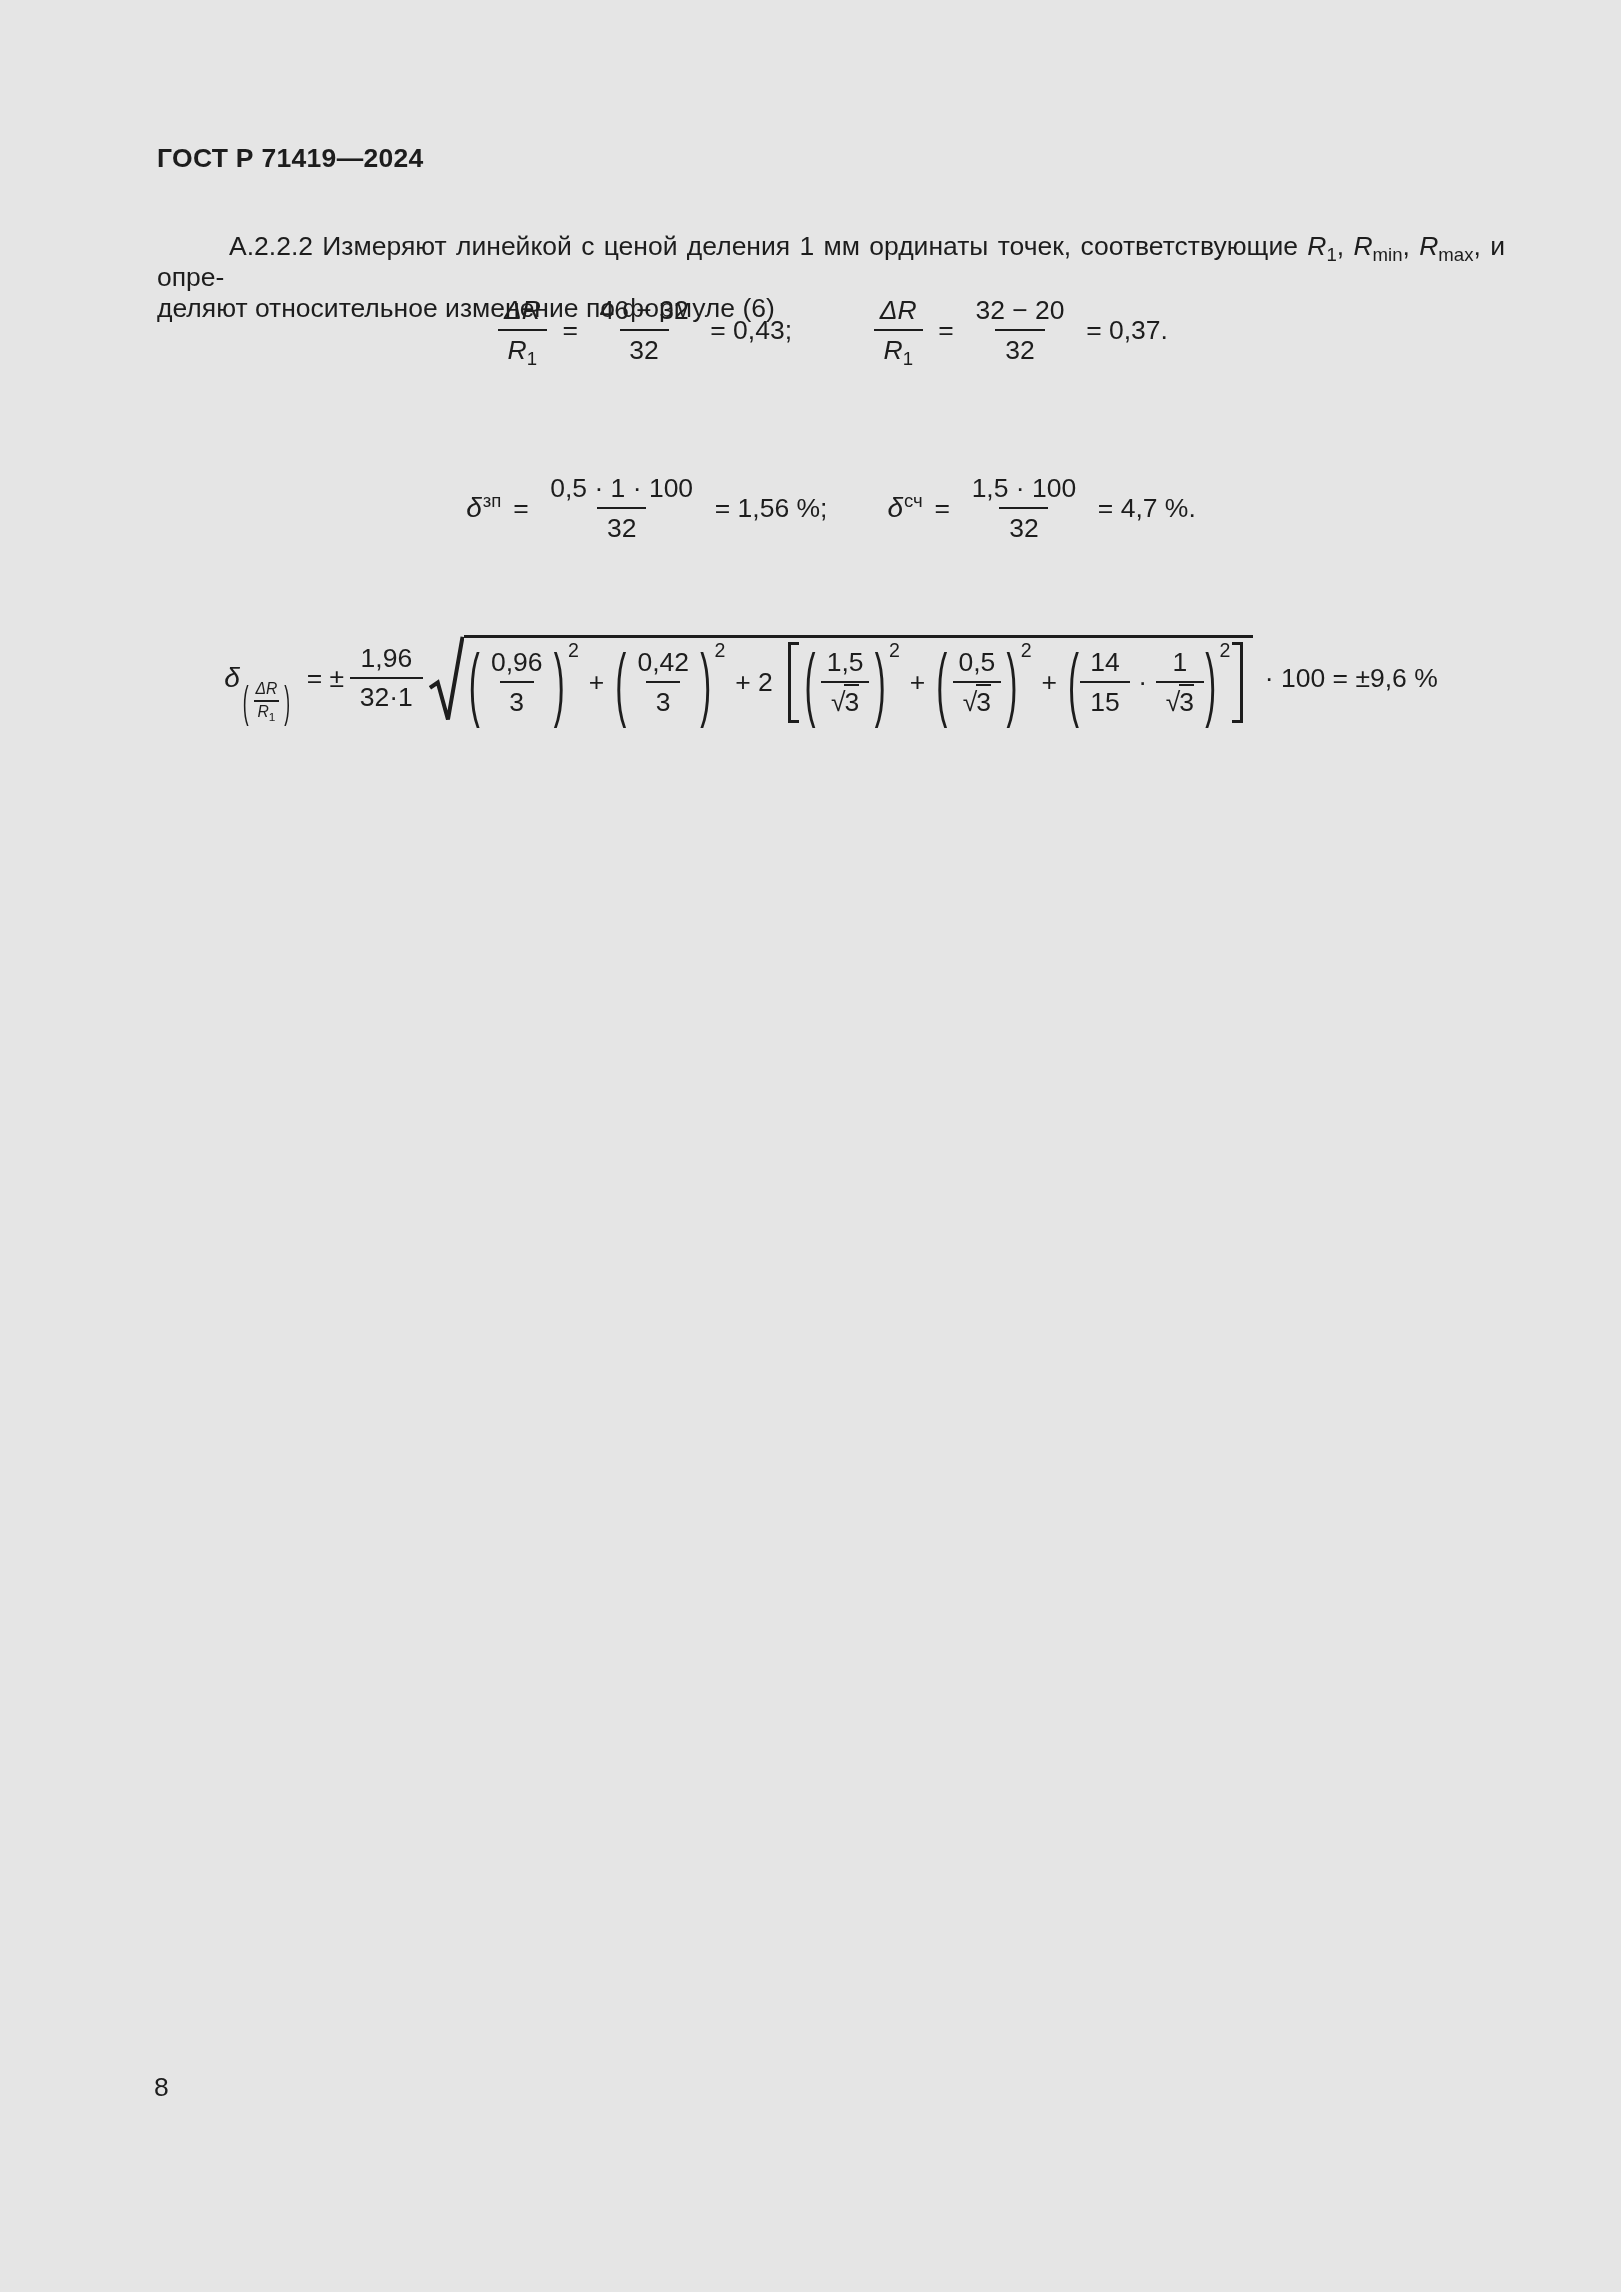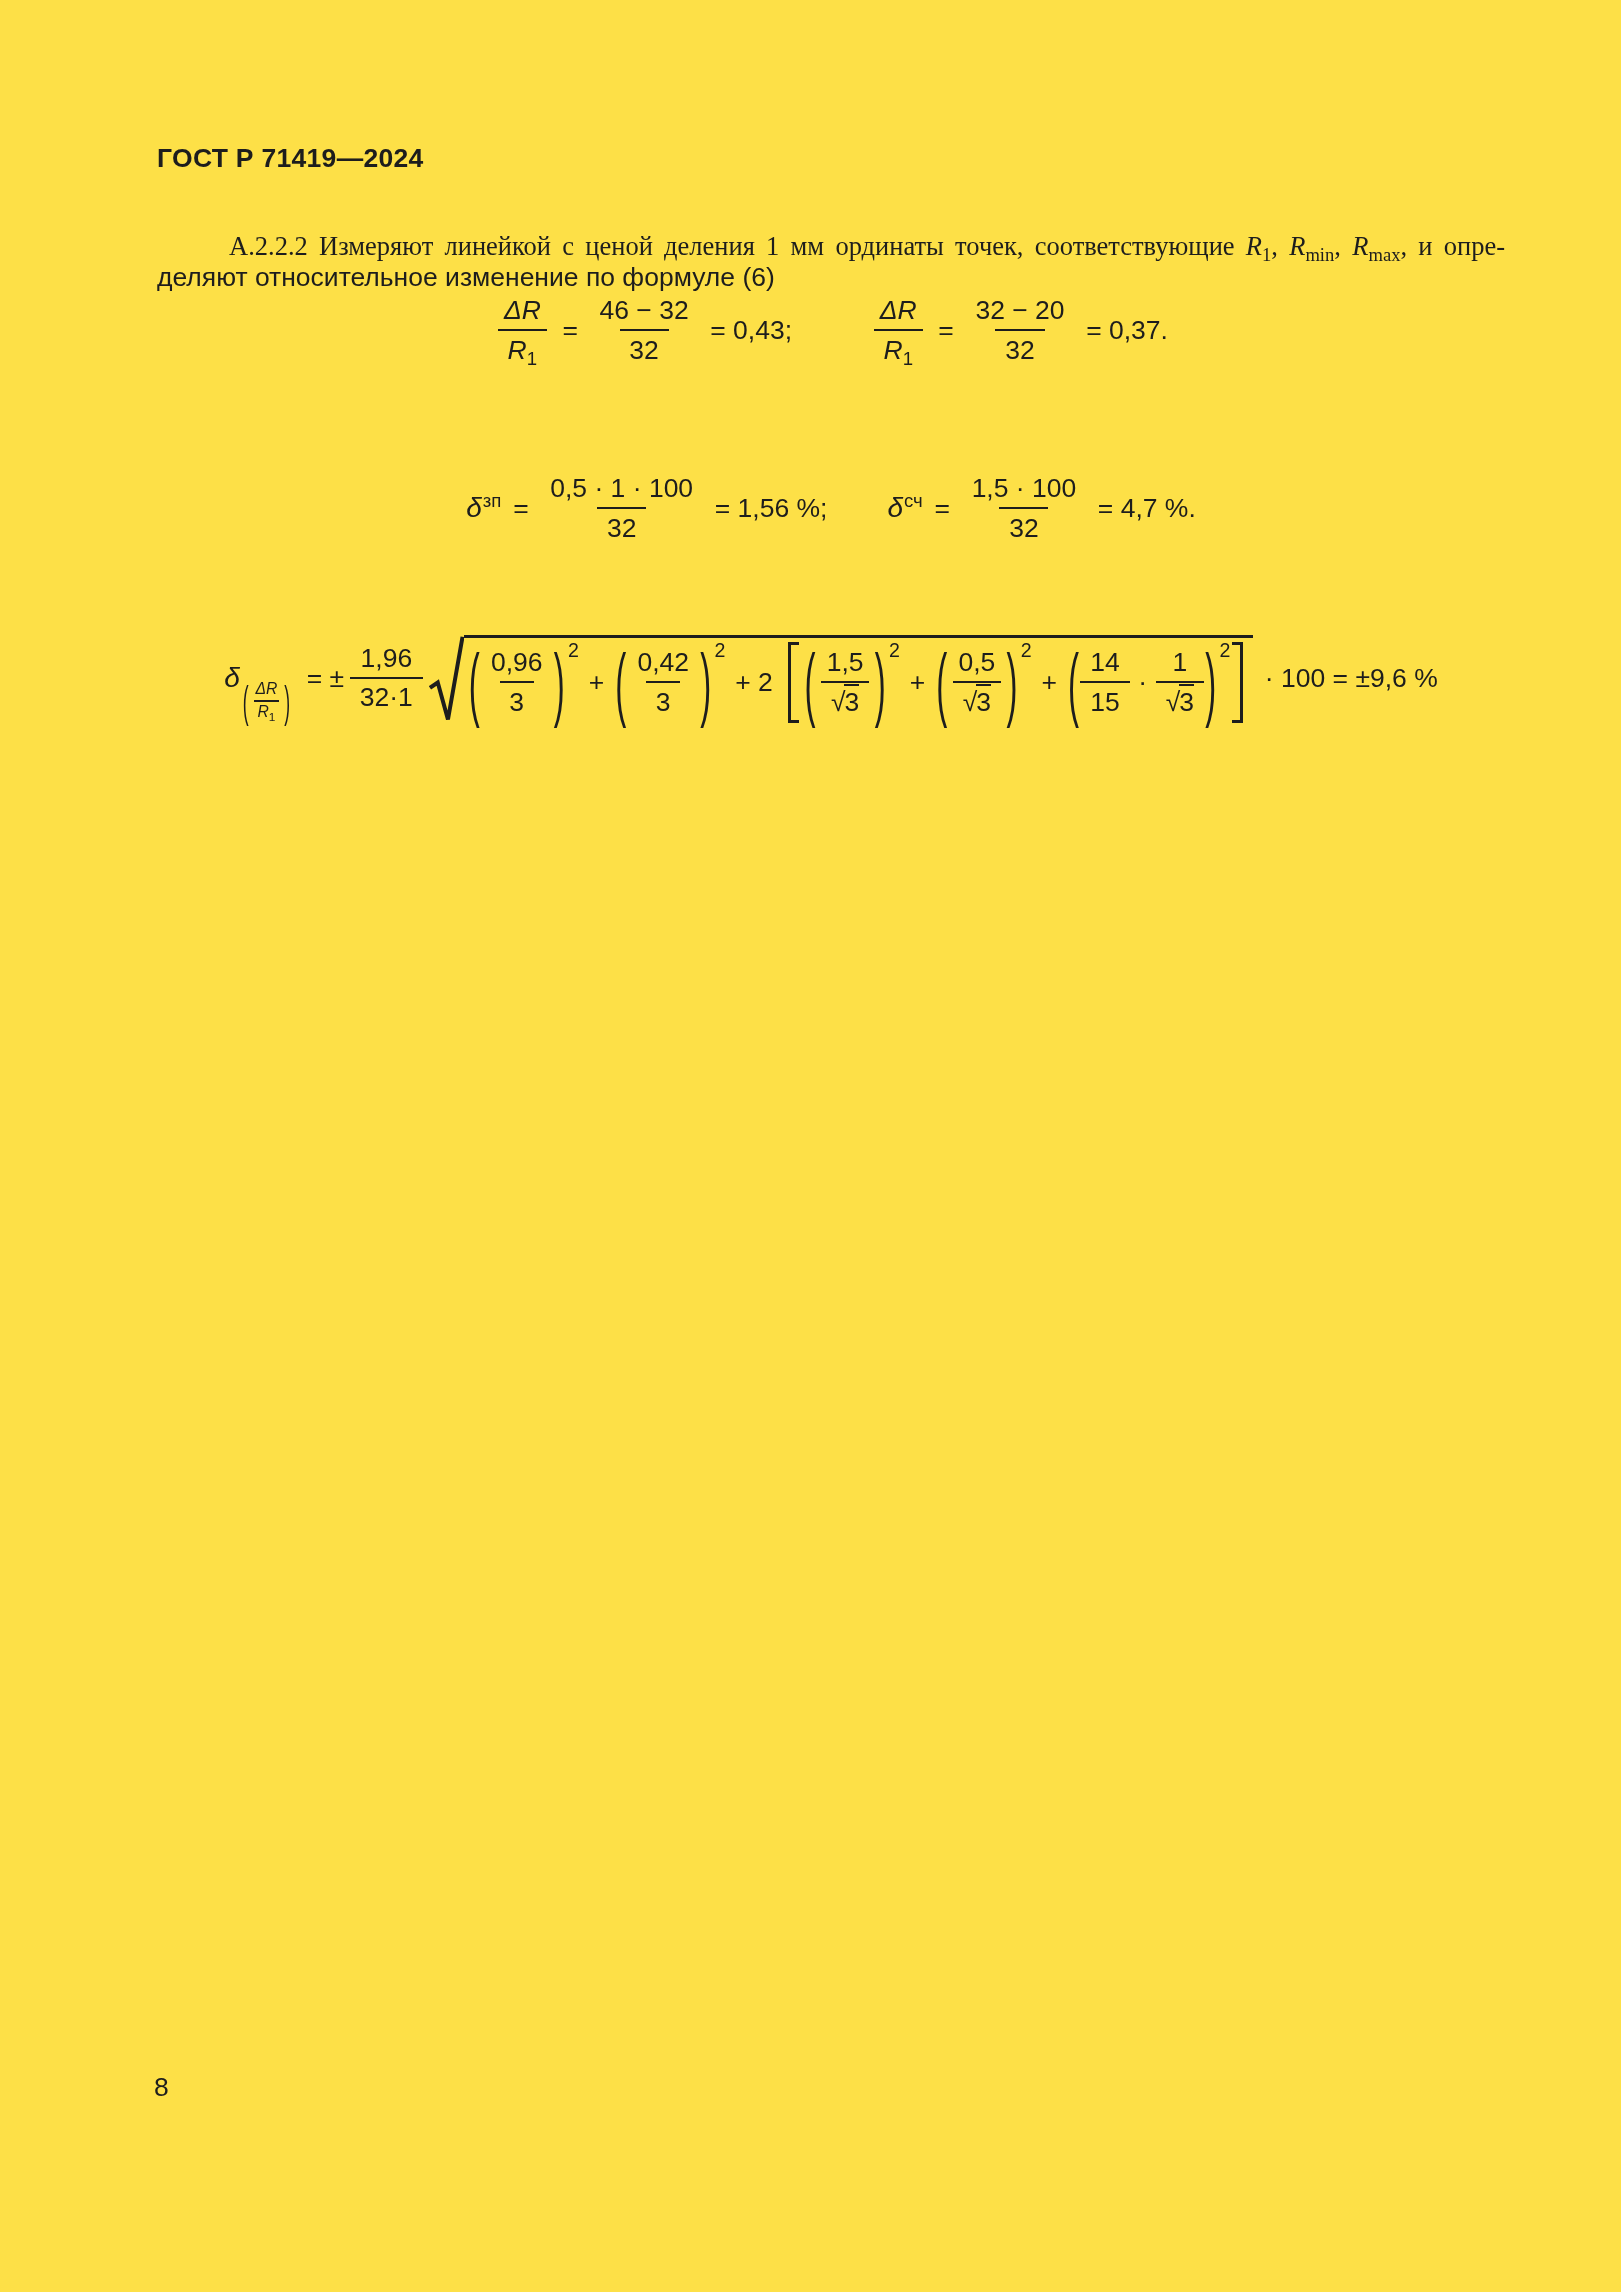--- a/index.html
+++ b/index.html
@@ -1,39 +1,39 @@
 <!DOCTYPE html>
 <html><head>
 <meta charset="utf-8">
 <style>
   * { box-sizing: border-box; }
   html, body { margin: 0; padding: 0; background: #ffffff; }
   .page {
     position: relative;
     width: 1621px;
     height: 2293px;
-    background: #fde047;
+    background: #e5e5e5;
     color: #1d1d1d;
     font-family: "Liberation Sans", sans-serif;
     font-size: 26.5px;
     line-height: 31px;
     overflow: hidden;
   }
   .hdr {
     position: absolute;
     left: 157px;
     top: 143px;
     font-weight: bold;
     font-size: 26.5px;
     letter-spacing: 0.3px;
   }
   .col { position: absolute; left: 157px; width: 1348px; }
   .col p { margin: 0; }
   .indent { text-indent: 72px; }
-  .jline { text-align: justify; text-align-last: justify; font-family: Liberation Serif, serif; }
+  .jline { text-align: justify; text-align-last: justify; }
   .it { font-style: italic; }
   sub.vsub { font-size: 18.6px; line-height: 0; vertical-align: -5.9px; }
 
   
   .frow {
     position: absolute;
     left: 157px;
     width: 1348px;
     display: flex;
     justify-content: center;

